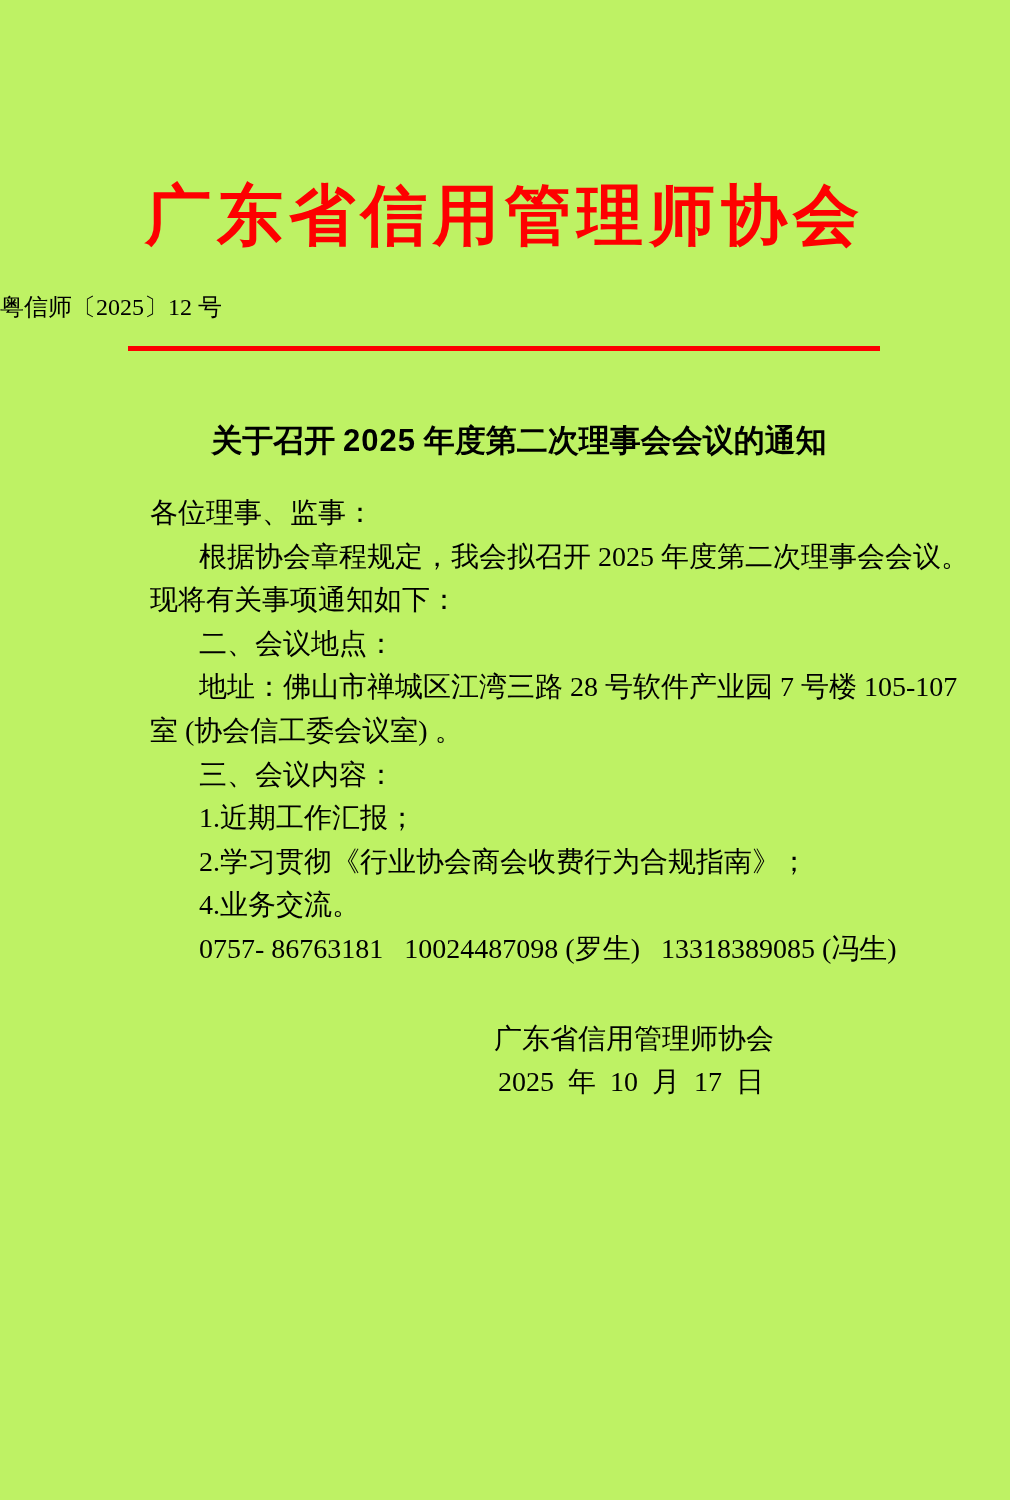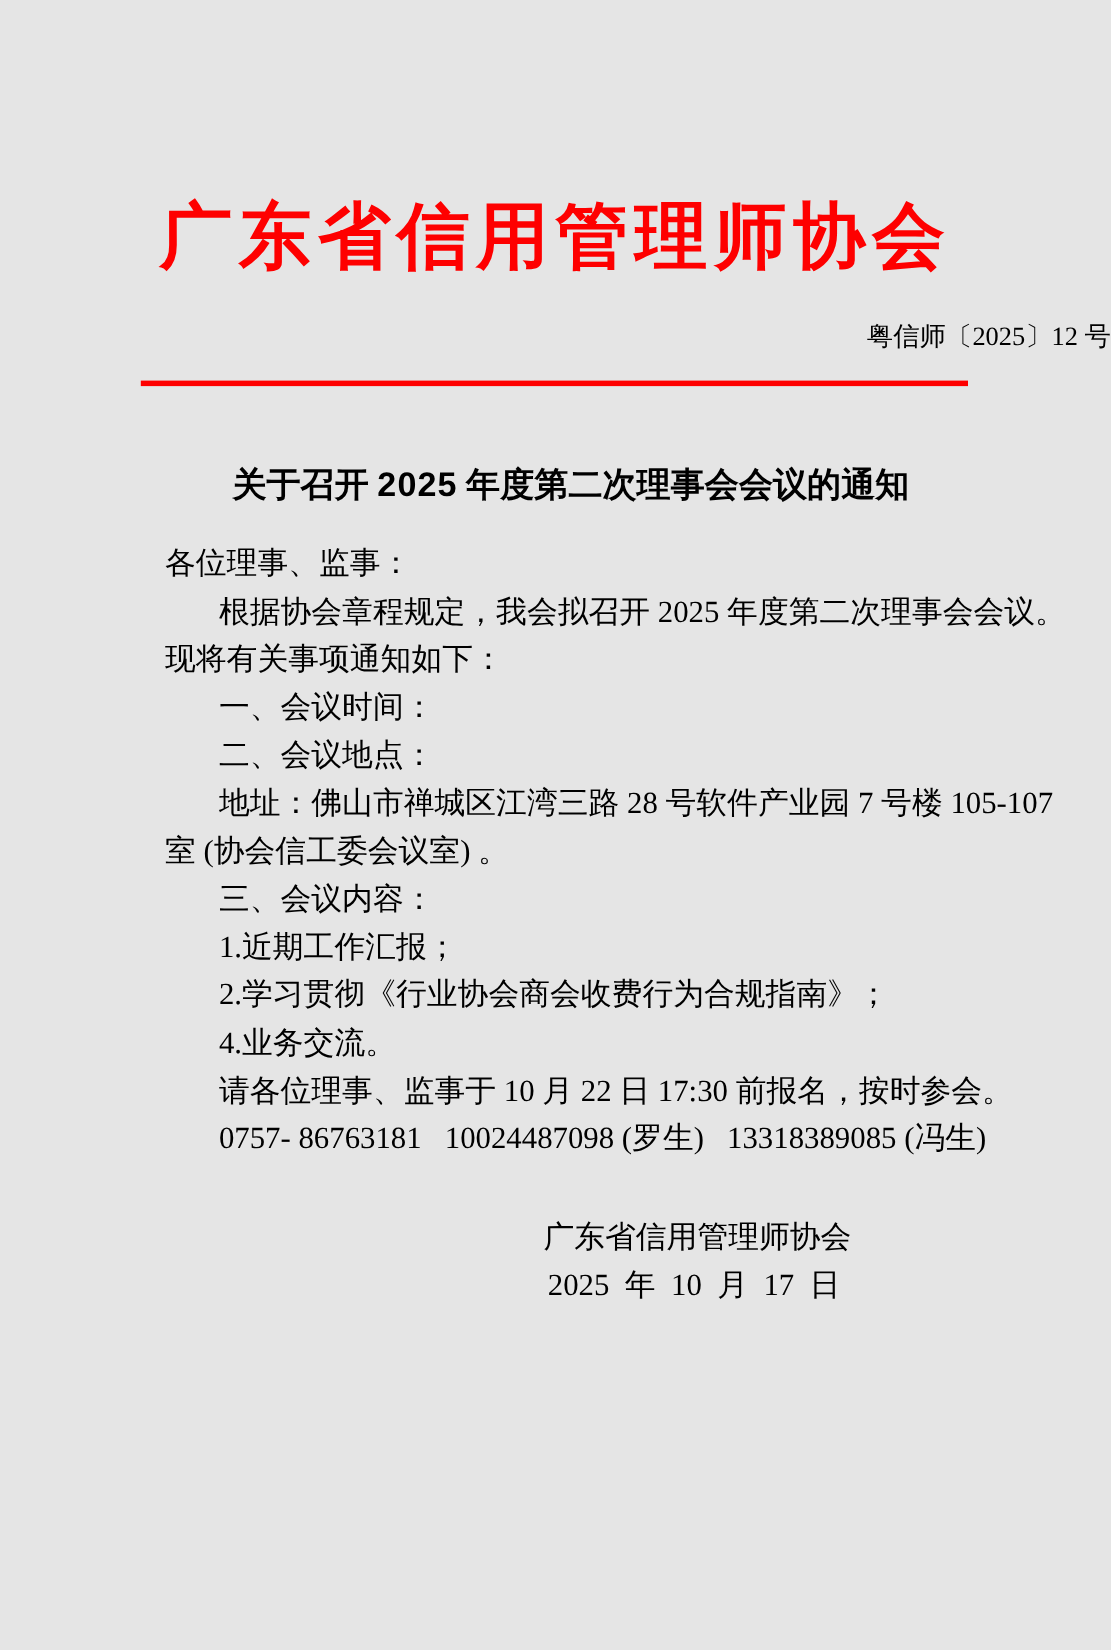--- a/index.html
+++ b/index.html
@@ -1,37 +1,37 @@
 <!DOCTYPE html>
 <html><head>
 <meta charset="utf-8">
 <style>
   html, body { margin: 0; padding: 0; background: #ffffff; }
   .page {
     position: relative;
     width: 1010px;
     height: 1500px;
-    background: #e5e5e5;
+    background: #bef264;
     color: #000000;
     font-family: "Liberation Serif", "DejaVu Serif", serif;
     overflow: hidden;
   }
   .org-title {
     padding-top: 170px;
     text-align: center;
     font-size: 66px;
     font-weight: bold;
     letter-spacing: 6px;
     line-height: 92px;
     color: #fe0000;
     white-space: nowrap;
   }
   .doc-number {
     margin-top: 28px;
-    text-align: right;
+    text-align: left;
     font-size: 24px;
     line-height: 34px;
     white-space: pre;
   }
   .rule {
     margin: 22px 0 0 128px;
     width: 752px;
     height: 5px;
     background: #fe0000;
   }
@@ -72,29 +72,27 @@
   <div class="doc-number">粤信师〔2025〕12 号</div>
 
   <div class="rule"></div>
 
   <div class="notice-title"><span>关于召开 </span><span class="num">2025</span><span> 年度第二次理事会会议的通知</span></div>
 
   <div class="body-block">
     <div class="line">各位理事、监事：</div>
     <div class="line indent">根据协会章程规定，我会拟召开 2025 年度第二次理事会会议。</div>
     <div class="line">现将有关事项通知如下：</div>
-    <div class="line indent">一、会议时间：</div>
     <div class="line indent">二、会议地点：</div>
     <div class="line indent">地址：佛山市禅城区江湾三路 28 号软件产业园 7 号楼 105-107</div>
     <div class="line">室 (协会信工委会议室) 。</div>
     <div class="line indent">三、会议内容：</div>
     <div class="line indent">1.近期工作汇报；</div>
     <div class="line indent">2.学习贯彻《行业协会商会收费行为合规指南》；</div>
     <div class="line indent">4.业务交流。</div>
-    <div class="line indent">请各位理事、监事于 10 月 22 日 17:30 前报名，按时参会。</div>
     <div class="line indent">0757- 86763181   10024487098 (罗生)   13318389085 (冯生)</div>
 
     <div class="signature">
       <div class="sig-org">广东省信用管理师协会</div>
       <div class="sig-date">2025 年 10 月 17 日</div>
     </div>
   </div>
 
 </div>
 

